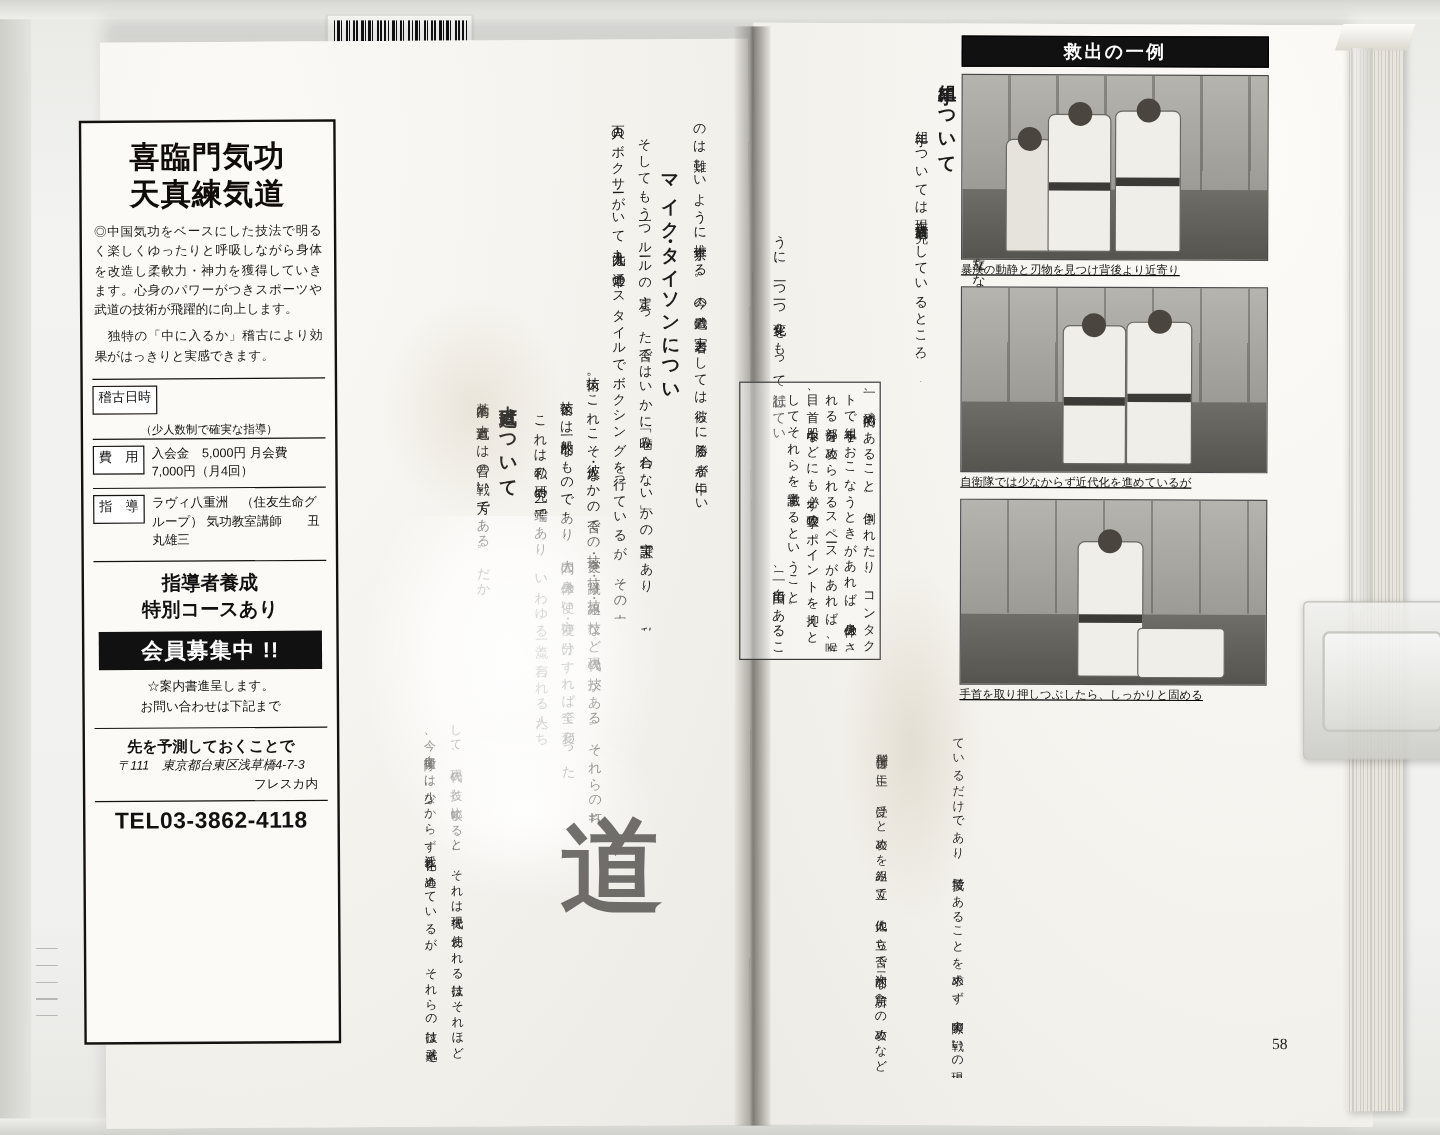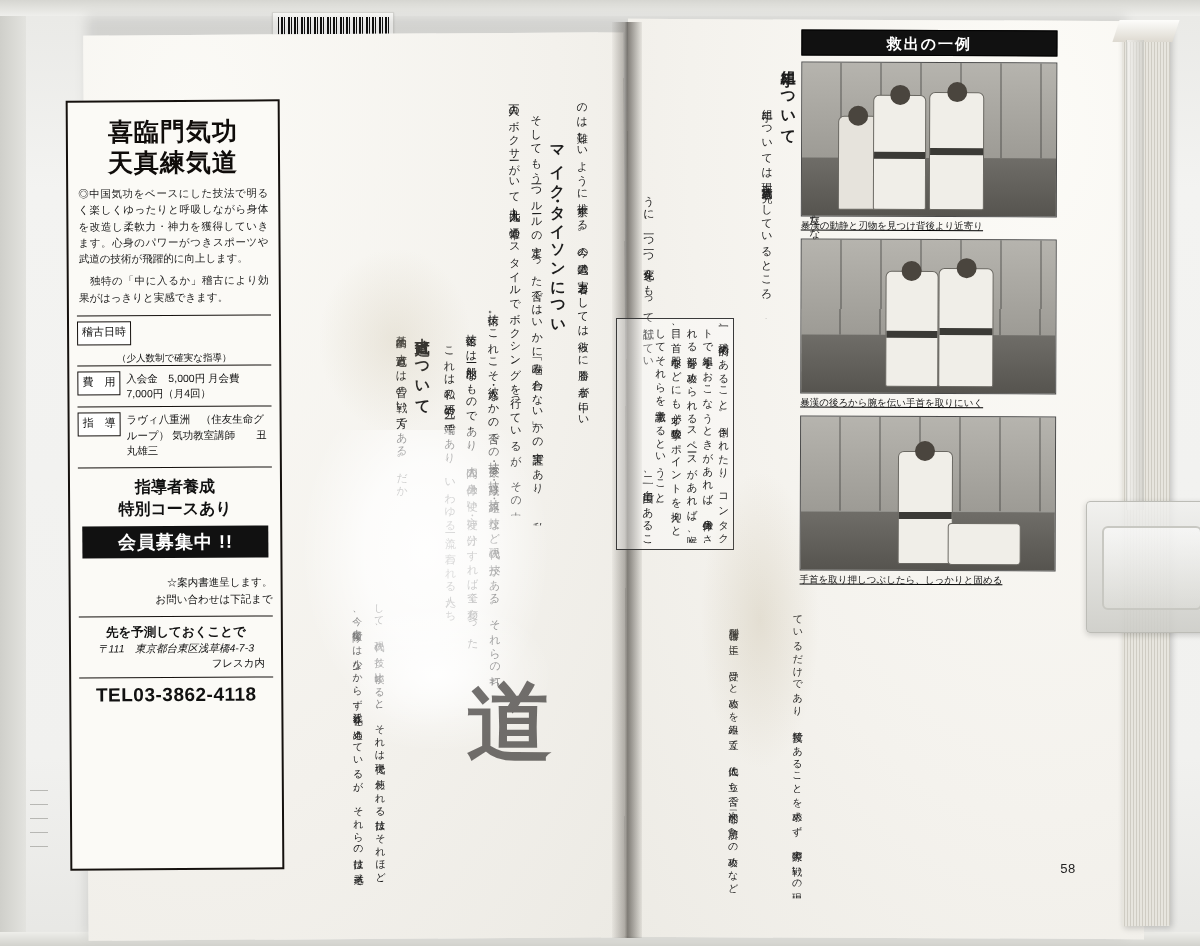--- a/index.html
+++ b/index.html
@@ -252,22 +252,22 @@
     color: #fff;
     text-align: center;
     font-weight: bold;
     font-size: 18px;
     padding: 4px 0;
     letter-spacing: 1px;
   }
   .ad-contact {
     font-size: 10.5px;
     line-height: 1.6;
-    text-align: right;
-    margin: 16px 0 8px 0;
+    text-align: center;
+    margin: 6px 0 8px 0;
   }
   .ad-org {
     border-top: 1px solid #15110e;
     padding-top: 6px;
     text-align: center;
     font-weight: bold;
     font-size: 12.5px;
     line-height: 1.5;
   }
   .ad-addr {
@@ -412,21 +412,21 @@
     line-height: 1.35;
     margin-top: 3px;
     color: #141414;
   }
 
   .page-number {
     position: absolute;
     left: 1060px; top: 862px;
     font-size: 13px;
     color: #222;
-    font-family: Liberation Mono, monospace;
+    font-family: Liberation Serif, serif;
   }
 
   
   .smudge1 {
     position: absolute;
     left: 300px; top: 430px;
     width: 250px; height: 300px;
     background: radial-gradient(ellipse at 50% 40%, rgba(255,255,255,0.92) 0%, rgba(255,255,255,0.75) 35%, rgba(255,255,255,0.0) 70%);
     pointer-events: none;
   }
@@ -616,21 +616,21 @@
         <div class="floor"></div>
         <div class="fig a" style="left:33%">
             <div class="head"></div>
             <div class="belt" style="top:52%"></div>
           </div>
         <div class="fig b" style="left:54%">
             <div class="head"></div>
             <div class="belt" style="top:50%"></div>
           </div>
       </div>
-      <div class="photo-caption">暴漢の後ろから腕を伝い手首を取りにいく</div>
+      <div class="photo-caption">自衛隊では少なからず近代化を進めているが</div>
     </div>
 
 
     <div class="photo-item">
       <div class="photo-img">
         <div class="wall"></div>
         <div class="wall-panels"></div>
         <div class="floor"></div>
         <div class="fig b" style="left:38%; height:72%">
             <div class="head"></div>

